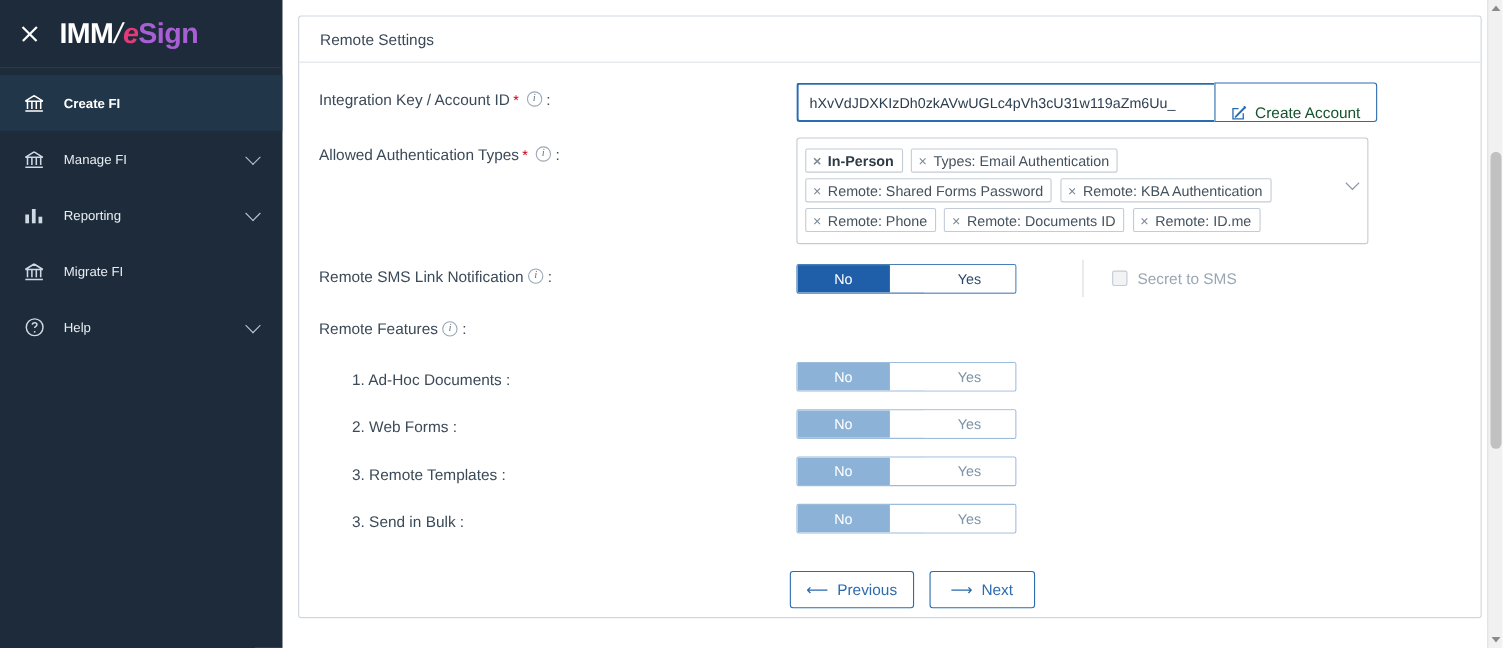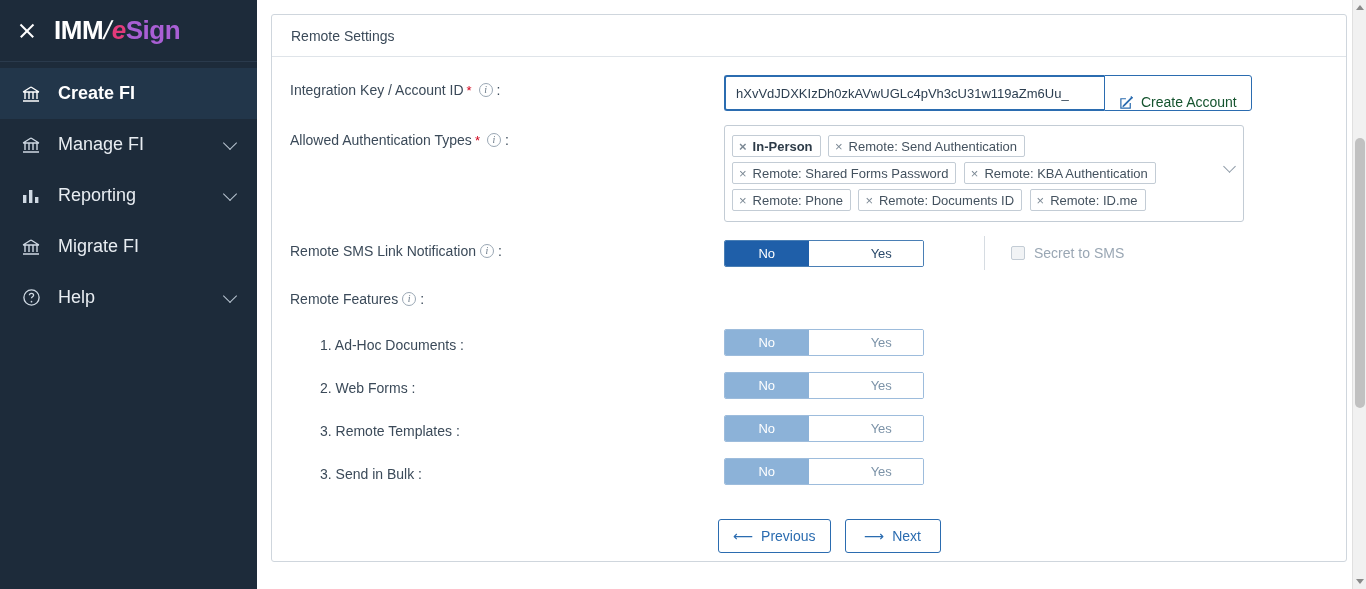--- a/index.html
+++ b/index.html
@@ -59,21 +59,21 @@
   .brand .slash { color: #ffffff; font-weight: 400; margin: 0 1px; transform: skewX(-12deg); display:inline-block;}
   .brand .e { color: #e23a7a; font-style: italic; }
   .brand .sign { color: #a95fd4; }
 
   .nav { padding-top: 6px; }
   .nav-item {
     height: 51px;
     display: flex;
     align-items: center;
     padding: 0 16px 0 18px;
-    font-size: 18px;
+    font-size: 12px;
     color: #e8edf2;
     cursor: pointer;
     position: relative;
   }
   .nav-item.active {
     background: #22364a;
     font-weight: bold;
     color: #ffffff;
   }
   .nav-item .ico {
@@ -420,21 +420,21 @@
             <span class="info">i</span>
             <span>:</span>
           </div>
           <div class="tags-box">
             <span class="tag bold">
               <span class="x">×</span>
               <span>In-Person</span>
             </span>
             <span class="tag">
               <span class="x">×</span>
-              <span>Remote: Send Authentication</span>
+              <span>Types: Email Authentication</span>
             </span>
             <span class="tag">
               <span class="x">×</span>
               <span>Remote: Shared Forms Password</span>
             </span>
             <span class="tag">
               <span class="x">×</span>
               <span>Remote: KBA Authentication</span>
             </span>
             <span class="tag">

